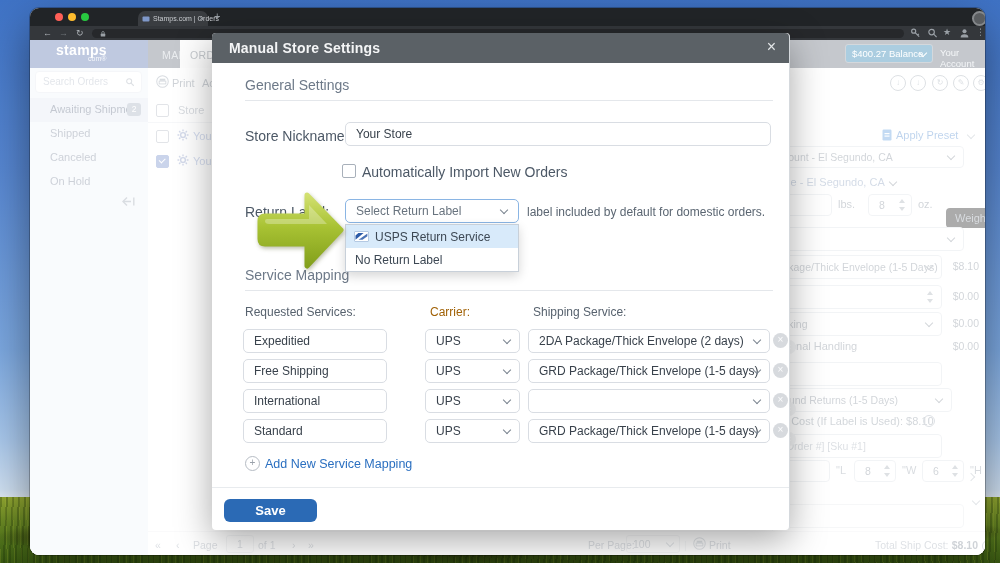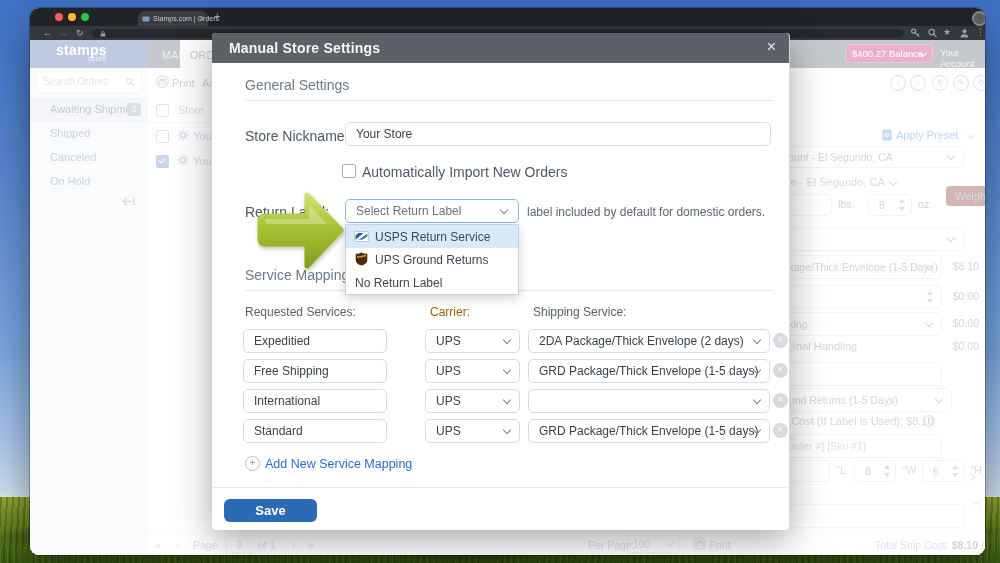--- a/index.html
+++ b/index.html
@@ -33,21 +33,21 @@
   
   .page{left:0;top:32px;right:0;bottom:0;background:#fff;font-size:11px;color:#5a6573;}
   .dim{left:0;top:32px;right:0;bottom:0;background:rgba(255,255,255,.67);z-index:50;}
   .apphead-side{left:0;top:0;width:118px;height:28px;background:#3d5ca2;}
   .apphead-main{left:118px;top:0;right:0;height:28px;background:#4f5a68;}
   .logo1{left:26px;top:2px;font-size:14px;font-weight:bold;color:#fff;letter-spacing:.3px;}
   .logo2{left:58px;top:15px;font-size:7px;color:#e8ecf5;}
   .navmail{left:14px;top:9px;color:#c6ccd3;font-size:10.5px;letter-spacing:.4px;}
   .ordtab{left:32px;top:0;width:64px;height:28px;background:#f7f8f9;color:#4e5965;}
   .ordtab span{position:absolute;left:10px;top:9px;font-size:10.5px;letter-spacing:.4px;}
-  .balpill{left:697px;top:4px;width:86px;height:17px;background:#be185d;border:1px solid #7e8896;border-radius:3px;color:#fff;}
+  .balpill{left:697px;top:4px;width:86px;height:17px;background:#0369a1;border:1px solid #7e8896;border-radius:3px;color:#fff;}
   .balpill span{position:absolute;left:6px;top:3px;font-size:9.5px;white-space:nowrap;}
   .acct{left:792px;top:7px;color:#dfe4ea;font-size:9.5px;}
   .sidebar{left:0;top:28px;width:118px;bottom:0;background:#edf1f8;}
   .search{left:5px;top:3px;width:105px;height:20px;background:#fff;border:1px solid #dfe4ec;border-radius:4px;}
   .search span{position:absolute;left:7px;top:4px;color:#a9b2c0;font-size:10px;}
   .sitem{left:0;width:118px;height:24px;color:#67748a;}
   .sitem span.lb{position:absolute;left:20px;top:5px;font-size:11px;white-space:nowrap;}
   .sitem.on{background:#dde4f0;color:#4d5a74;}
   .badge{right:7px;top:5px;width:14px;height:13px;background:#97a3b6;border-radius:3px;color:#fff;font-size:8.5px;text-align:center;line-height:13px;}
   .midlist{left:118px;top:28px;width:640px;bottom:23px;background:#fff;}
@@ -258,21 +258,21 @@
       <i class="cv a" style="left:860px;top:139px"></i>
 
       <div class="a pbox" style="left:742px;top:154px;width:58px"></div>
       <span class="a" style="left:808px;top:158px;color:#77828f">lbs.</span>
       <div class="a pbox" style="left:838px;top:154px;width:42px">
         <span class="ptext">8</span>
         <i class="stp u a" style="right:6px;top:4px"></i>
         <i class="stp d a" style="right:6px;top:12px"></i>
       </div>
       <span class="a" style="left:888px;top:158px;color:#77828f">oz.</span>
-      <div class="a" style="left:916px;top:146px;width:50px;height:20px;background:#7f1d1d;border-radius:4px">
+      <div class="a" style="left:916px;top:168px;width:50px;height:20px;background:#000000;border-radius:4px">
         <span class="a" style="left:9px;top:4px;color:#8b95a1">Weigh</span>
       </div>
 
       <div class="a pbox" style="left:742px;top:187px;width:190px;height:22px">
         <span class="ptext" style="top:5px">S</span>
         <i class="cv a" style="right:9px;top:7px"></i>
       </div>
       <div class="a pbox" style="left:742px;top:215px;width:168px;height:22px">
         <span class="ptext" style="top:5px">ckage/Thick Envelope (1-5 Days)</span>
         <i class="cv a" style="right:9px;top:7px"></i>
@@ -378,27 +378,20 @@
     <div class="a ddlist">
       <div class="opt" style="background:#d8eafa">
         <svg class="a" style="left:8px;top:6px" width="15" height="11" viewBox="0 0 15 11">
             <rect x="0.4" y="0.4" width="14.2" height="10.2" rx="1.4" fill="#fff" stroke="#9db8d8" stroke-width="0.8"></rect>
             <path d="M1.5 8.8 L9.6 2 H4.4 L1.5 4.4 Z" fill="#2c5ba8"></path>
             <path d="M4.6 8.8 L13.4 2.4 L13.4 5.2 L8.5 8.8 Z" fill="#2c5ba8" opacity="0.85"></path>
           </svg>
         <span class="ol" style="left:29px">USPS Return Service</span>
       </div>
       <div class="opt">
-        <svg class="a" style="left:9px;top:4px" width="13" height="14" viewBox="0 0 13 14">
-            <path d="M6.5 0.4 C4.2 1.4 2.3 1.7 0.7 1.7 V8 C0.7 10.8 3 12.7 6.5 13.6 C10 12.7 12.3 10.8 12.3 8 V1.7 C10.7 1.7 8.8 1.4 6.5 0.4 Z" fill="#4a2c13"></path>
-            <path d="M2 4.1 C5 4.7 9 3.2 11 2.2 L11 4.1 C8 5.7 4.6 6.1 2 5.6 Z" fill="#d9920f"></path>
-          </svg>
-        <span class="ol" style="left:29px">UPS Ground Returns</span>
-      </div>
-      <div class="opt">
         <span class="ol" style="left:9px">No Return Label</span>
       </div>
     </div>
 
     <span class="a sechead" style="left:33px;top:234px">Service Mapping</span>
     <div class="a hr" style="left:33px;width:528px;top:257px"></div>
 
     <span class="a" style="left:33px;top:272px;color:#57626e">Requested Services:</span>
     <span class="a" style="left:218px;top:272px;color:#a16207">Carrier:</span>
     <span class="a" style="left:321px;top:272px;color:#57626e">Shipping Service:</span>

